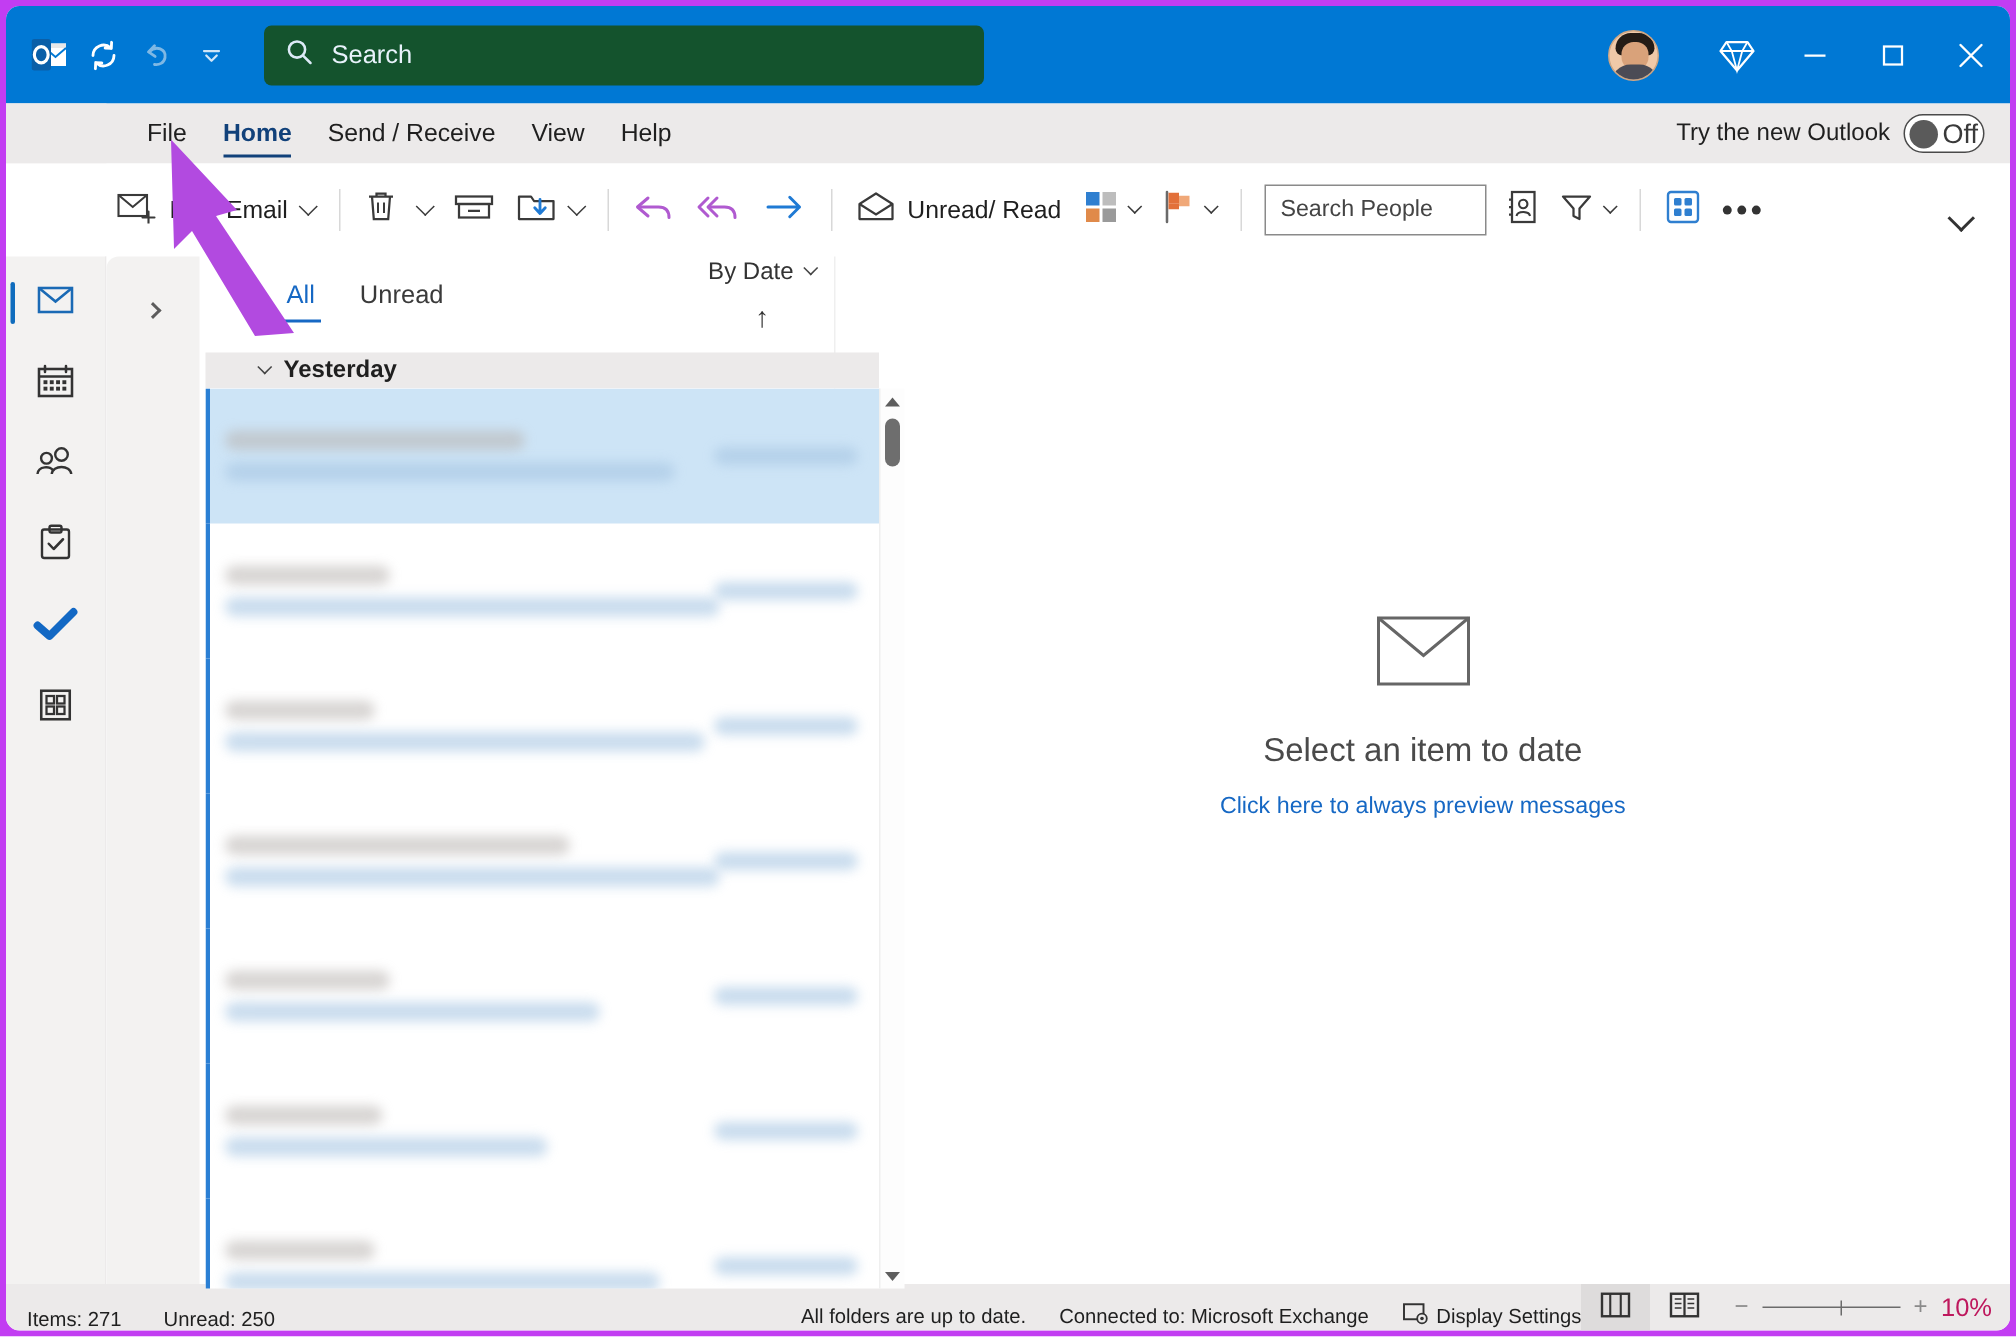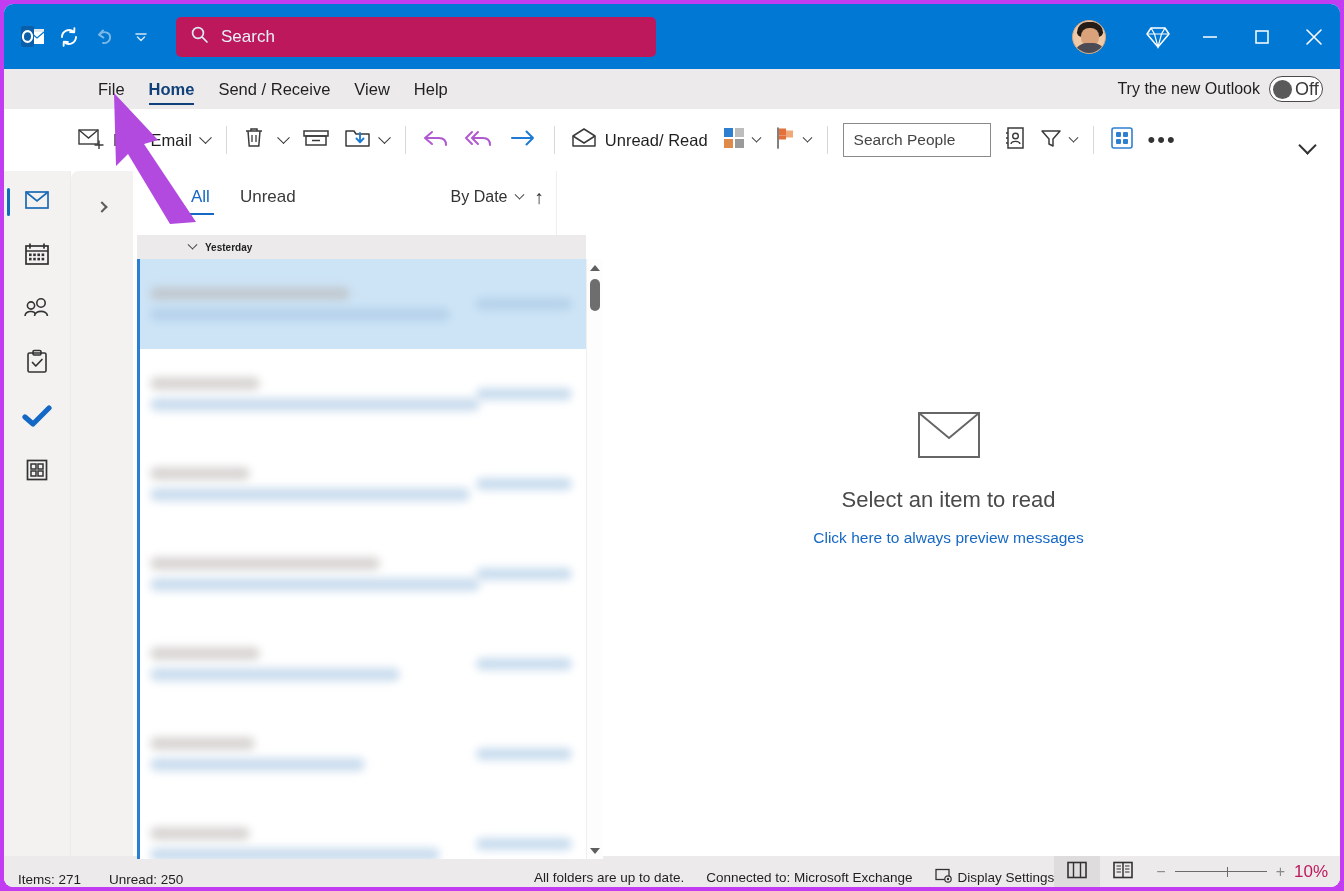--- a/index.html
+++ b/index.html
@@ -35,21 +35,21 @@
   }
   .qat { display: flex; align-items: center; gap: 2px; padding-left: 12px; }
   .qat-btn {
     width: 34px; height: 34px;
     display: flex; align-items: center; justify-content: center;
     border-radius: 4px;
   }
   .search-wrap { margin-left: 18px; }
   .searchbox {
     width: 480px; height: 40px;
-    background: #be185d;
+    background: #14532d;
     border-radius: 5px;
     display: flex; align-items: center;
     padding: 0 14px;
     gap: 12px;
   }
   .searchbox .ph {
     color: #e8f2fb; font-size: 17px;
   }
   .title-right {
     margin-left: auto;
@@ -206,30 +206,30 @@
     position: relative; margin-right: 18px;
   }
   .ftab.active { color: #1668c4; }
   .ftab.active::after {
     content: ''; position: absolute; left: 2px; right: 2px; bottom: 0;
     height: 2.5px; background: #1668c4;
   }
   .sortctl {
     margin-left: auto;
     display: flex; align-items: center; gap: 12px;
-    font-size: 16px; color: #333;
+    font-size: 16px; color: #333; flex-direction: column;
   }
   .arrow-up { font-size: 19px; color: #333; line-height: 1; }
 
   .grouphdr {
     height: 24px; flex: 0 0 24px;
     background: #eceaea;
     display: flex; align-items: center;
-    gap: 9px; padding-left: 52px;
-    font-size: 10px; font-weight: bold; color: #1f1f1f;
+    gap: 9px; padding-left: 36px;
+    font-size: 16px; font-weight: bold; color: #1f1f1f;
     margin-left: 57px;
   }
   .chev-down-sm {
     width: 7px; height: 7px;
     border-right: 1.8px solid #444; border-bottom: 1.8px solid #444;
     transform: rotate(45deg) translate(-2px,-2px);
   }
 
   .msgscroll {
     flex: 1 1 auto; display: flex; min-height: 0;
@@ -672,21 +672,21 @@
       </div>
     </div>
 
     <div class="readpane">
       <span>
         <svg width="64" height="48" viewBox="0 0 64 48">
           <rect x="2" y="2" width="60" height="44" fill="none" stroke="#666" stroke-width="2"></rect>
           <path d="M2 2 L32 27 L62 2" fill="none" stroke="#666" stroke-width="2"></path>
         </svg>
       </span>
-      <div class="rp-title">Select an item to read</div>
+      <div class="rp-title">Select an item to date</div>
       <div class="rp-link">Click here to always preview messages</div>
     </div>
   </div>
 
   <div class="statusbar">
     <div class="sb-left">
       <span>Items: 271</span>
       <span>Unread: 250</span>
     </div>
     <div class="sb-mid">

